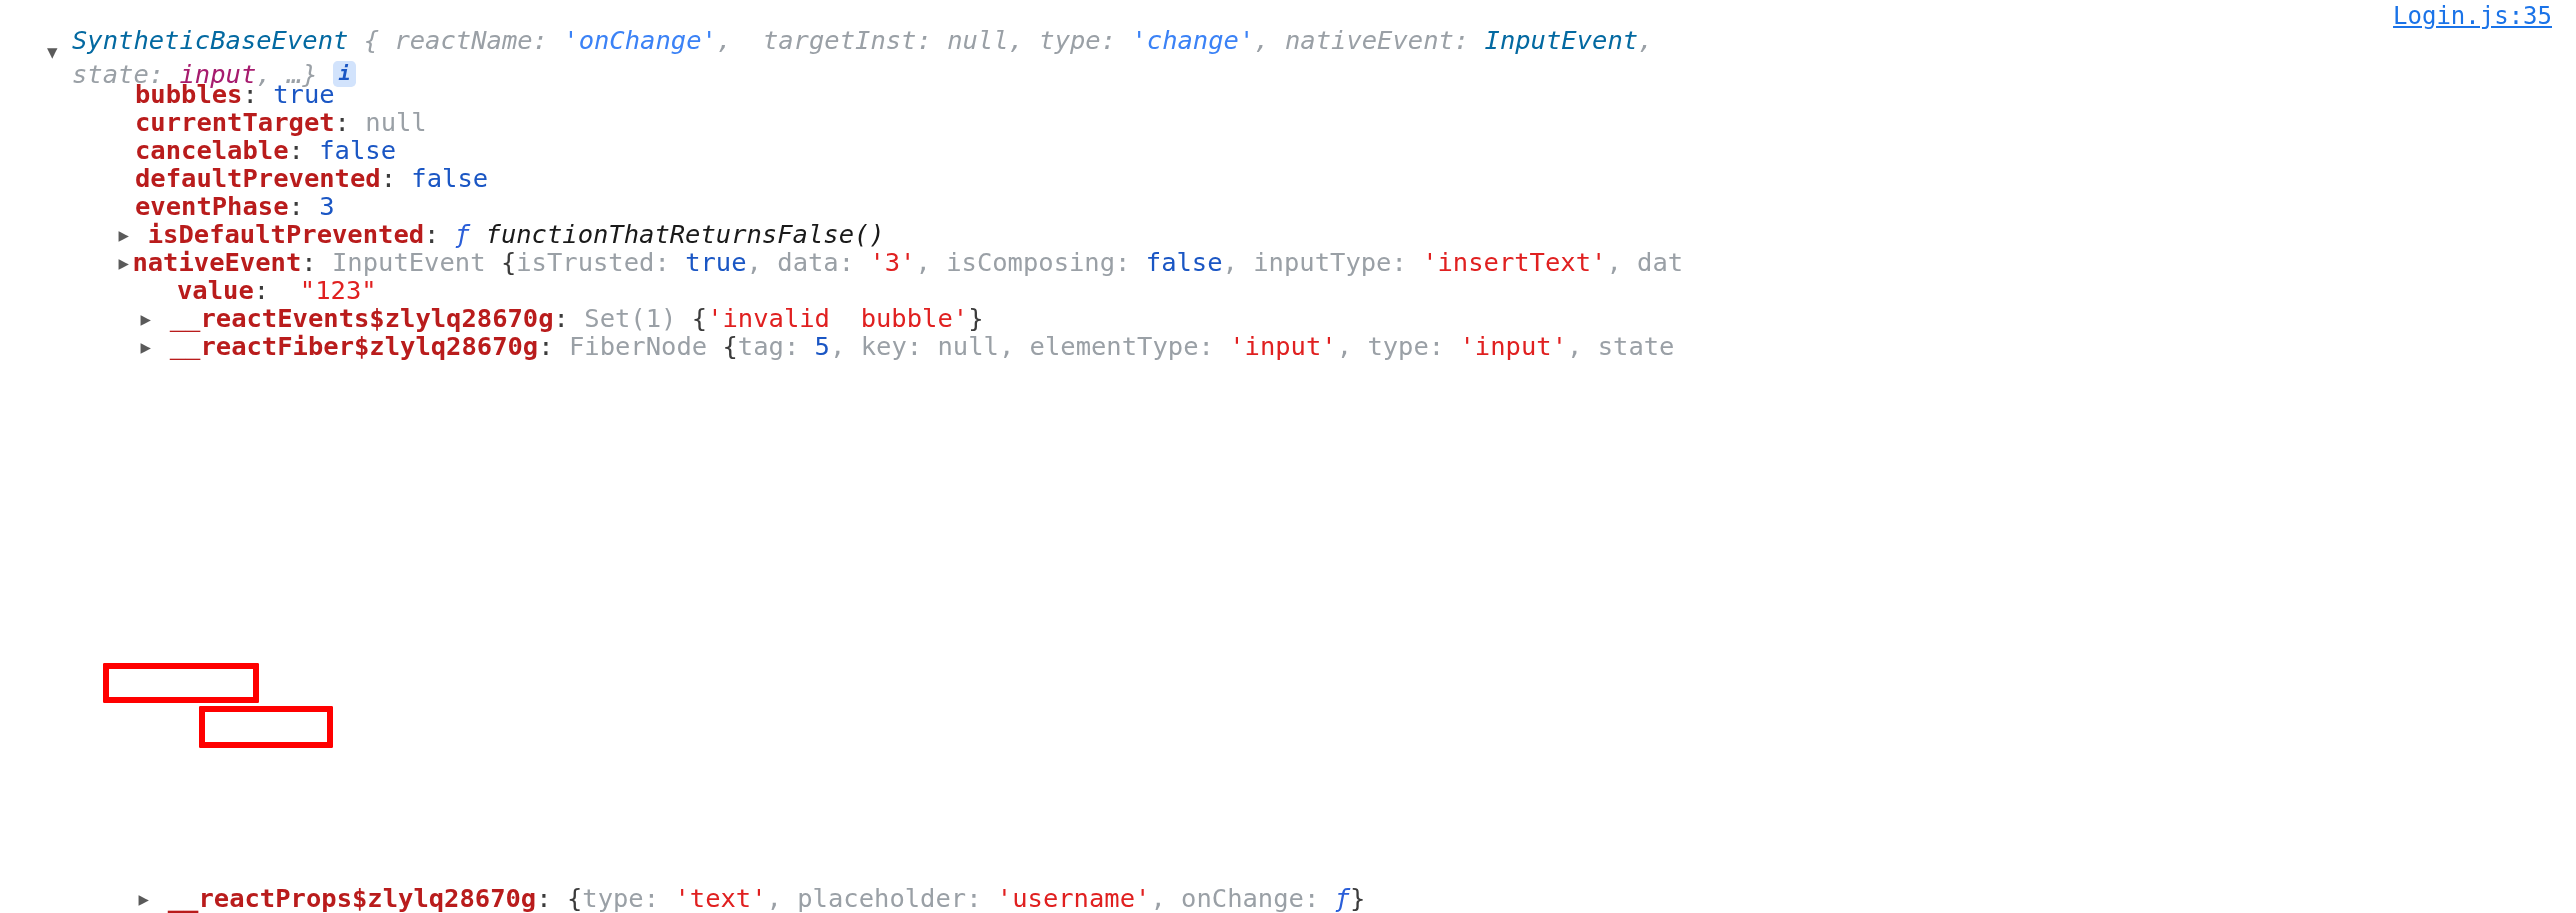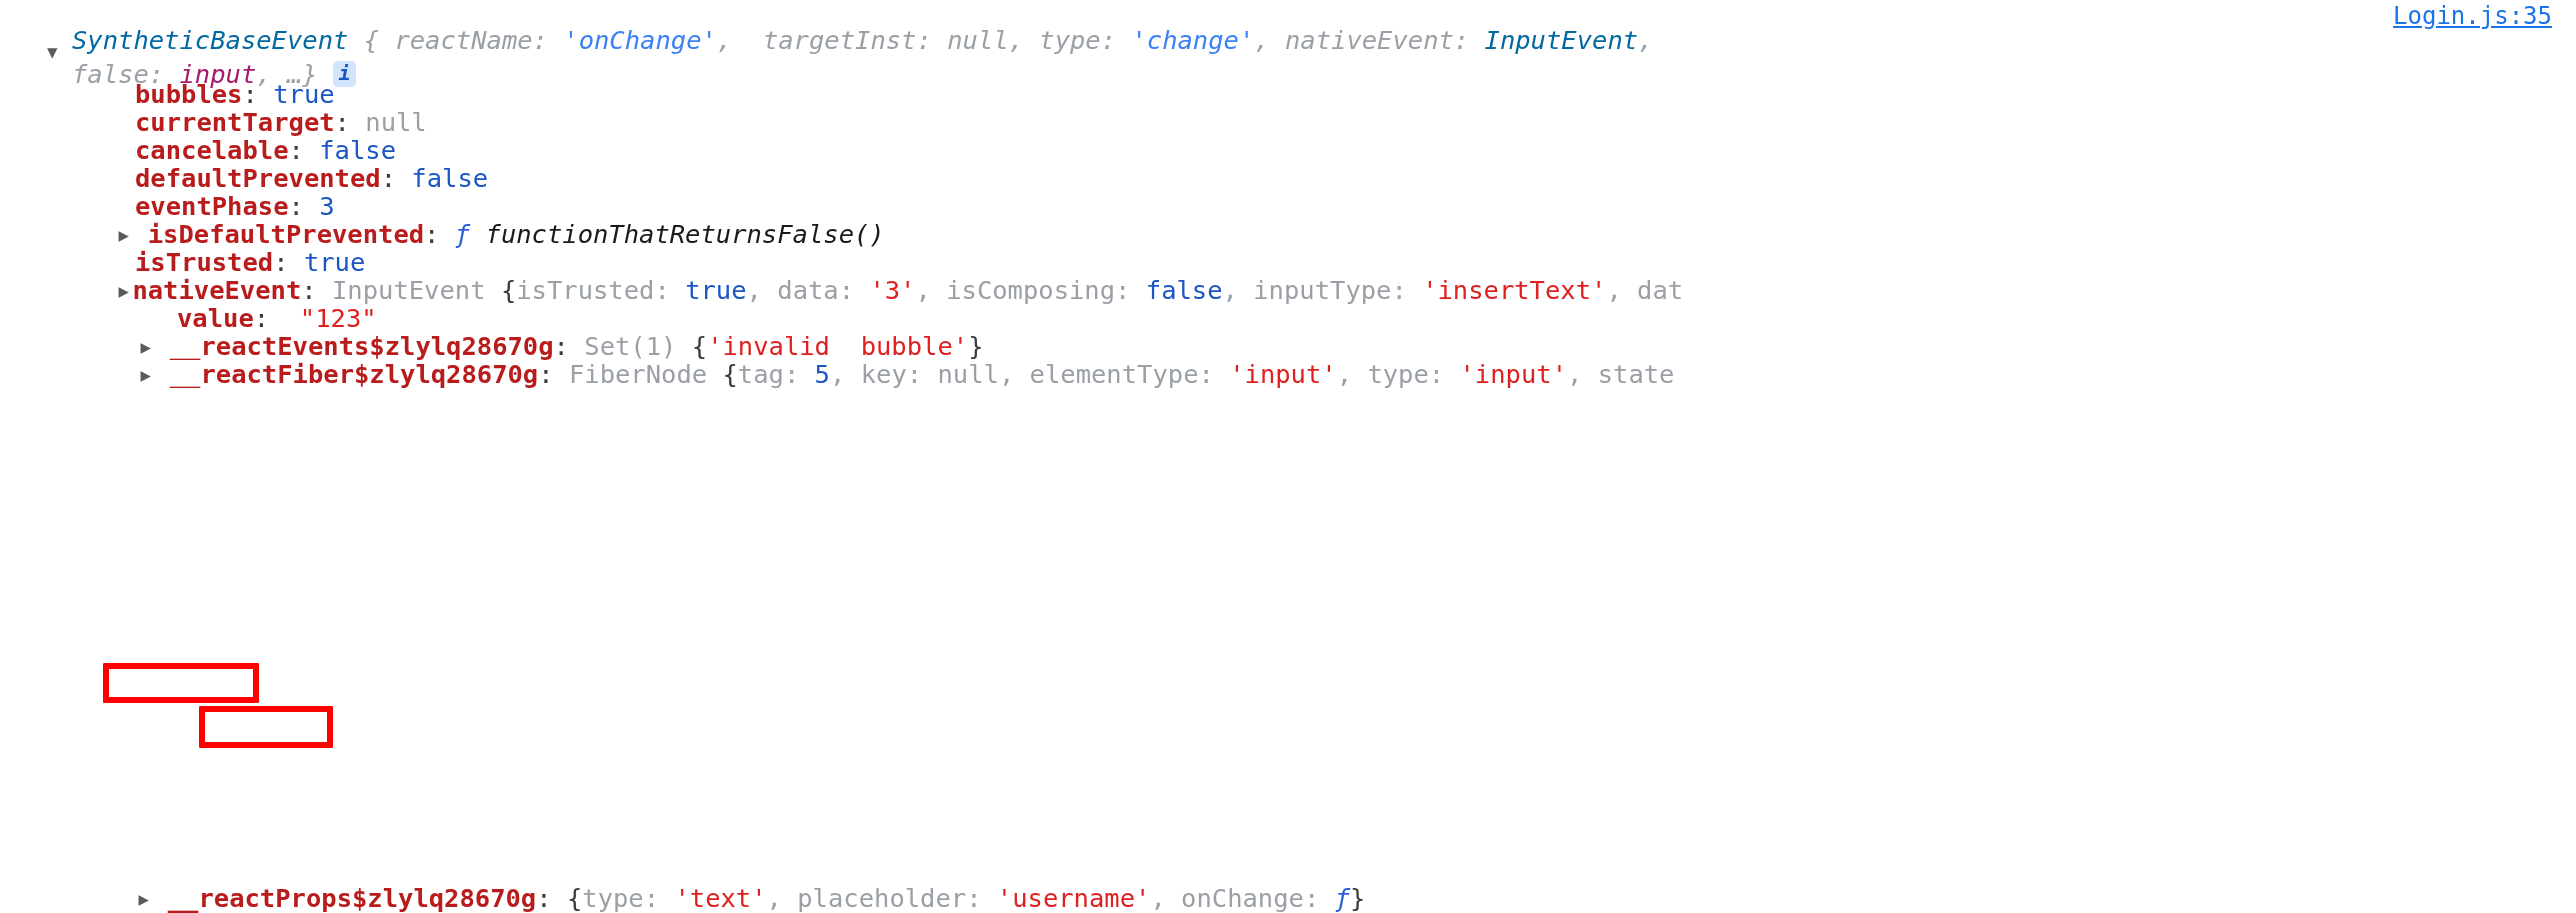--- a/index.html
+++ b/index.html
@@ -173,21 +173,21 @@
   <a class="source-link">Login.js:35</a>
 
   <div class="header">
     <span class="hdr-tri">▼</span>
 
     <div class="hdr-l1">
       <span class="t-class">SyntheticBaseEvent</span><span class="t-punc">&nbsp;</span><span class="t-punc">{</span><span class="t-dim">_reactName:</span><span class="t-punc">&nbsp;</span><span class="t-str">'onChange'</span><span class="t-punc">,</span><span class="t-punc">&nbsp;</span><span class="t-dim">_targetInst:</span><span class="t-punc">&nbsp;</span><span class="t-dim">null</span><span class="t-punc">,</span><span class="t-punc">&nbsp;</span><span class="t-dim">type:</span><span class="t-punc">&nbsp;</span><span class="t-str">'change'</span><span class="t-punc">,</span><span class="t-punc">&nbsp;</span><span class="t-dim">nativeEvent:</span><span class="t-punc">&nbsp;</span><span class="t-class">InputEvent</span><span class="t-punc">,</span>
     </div>
 
     <div class="hdr-l2">
-      <span class="t-dim">false:</span><span class="t-punc">&nbsp;</span><span class="t-input">input</span><span class="t-punc">,</span><span class="t-punc">&nbsp;</span><span class="t-punc">…}</span><span>&nbsp;</span><span class="info-badge">i</span>
+      <span class="t-dim">state:</span><span class="t-punc">&nbsp;</span><span class="t-input">input</span><span class="t-punc">,</span><span class="t-punc">&nbsp;</span><span class="t-punc">…}</span><span>&nbsp;</span><span class="info-badge">i</span>
     </div>
   </div>
 
   <div class="row lvl1">
     <span class="t-prop">bubbles</span><span class="t-colon">:</span><span>&nbsp;</span><span class="t-bool">true</span>
   </div>
 
   <div class="row lvl1">
     <span class="t-prop">currentTarget</span><span class="t-colon">:</span><span>&nbsp;</span><span class="t-null">null</span>
   </div>
@@ -202,23 +202,20 @@
 
   <div class="row lvl1">
     <span class="t-prop">eventPhase</span><span class="t-colon">:</span><span>&nbsp;</span><span class="t-num">3</span>
   </div>
 
   <div class="row lvl1-tri">
     <span class="tri closed"></span><span>&nbsp;</span><span class="t-prop">isDefaultPrevented</span><span class="t-colon">:</span><span>&nbsp;</span><span class="t-fnmark">ƒ</span><span>&nbsp;</span><span class="t-fnname">functionThatReturnsFalse()</span>
   </div>
 
 
-  <div class="row lvl1">
-    <span class="t-prop">isTrusted</span><span class="t-colon">:</span><span>&nbsp;</span><span class="t-bool">true</span>
-  </div>
 
   <div class="row lvl1-tri">
     <span class="tri closed"></span><span class="t-prop">nativeEvent</span><span class="t-colon">:</span><span>&nbsp;</span><span class="t-ctor-dim">InputEvent</span><span>&nbsp;</span><span class="t-punc-n">{</span><span class="t-dim-n">isTrusted:</span><span>&nbsp;</span><span class="t-bool">true</span><span class="t-dim-n">,</span><span>&nbsp;</span><span class="t-dim-n">data:</span><span>&nbsp;</span><span class="t-str-n">'3'</span><span class="t-dim-n">,</span><span>&nbsp;</span><span class="t-dim-n">isComposing:</span><span>&nbsp;</span><span class="t-bool">false</span><span class="t-dim-n">,</span><span>&nbsp;</span><span class="t-dim-n">inputType:</span><span>&nbsp;</span><span class="t-str-n">'insertText'</span><span class="t-dim-n">,</span><span>&nbsp;</span><span class="t-dim-n">dat</span>
   </div>
 
 
   <div class="row lvl2">
     <span class="t-prop">value</span><span class="t-colon">:</span><span>&nbsp;&nbsp;</span><span class="t-str-n">"123"</span>
   </div>
 

